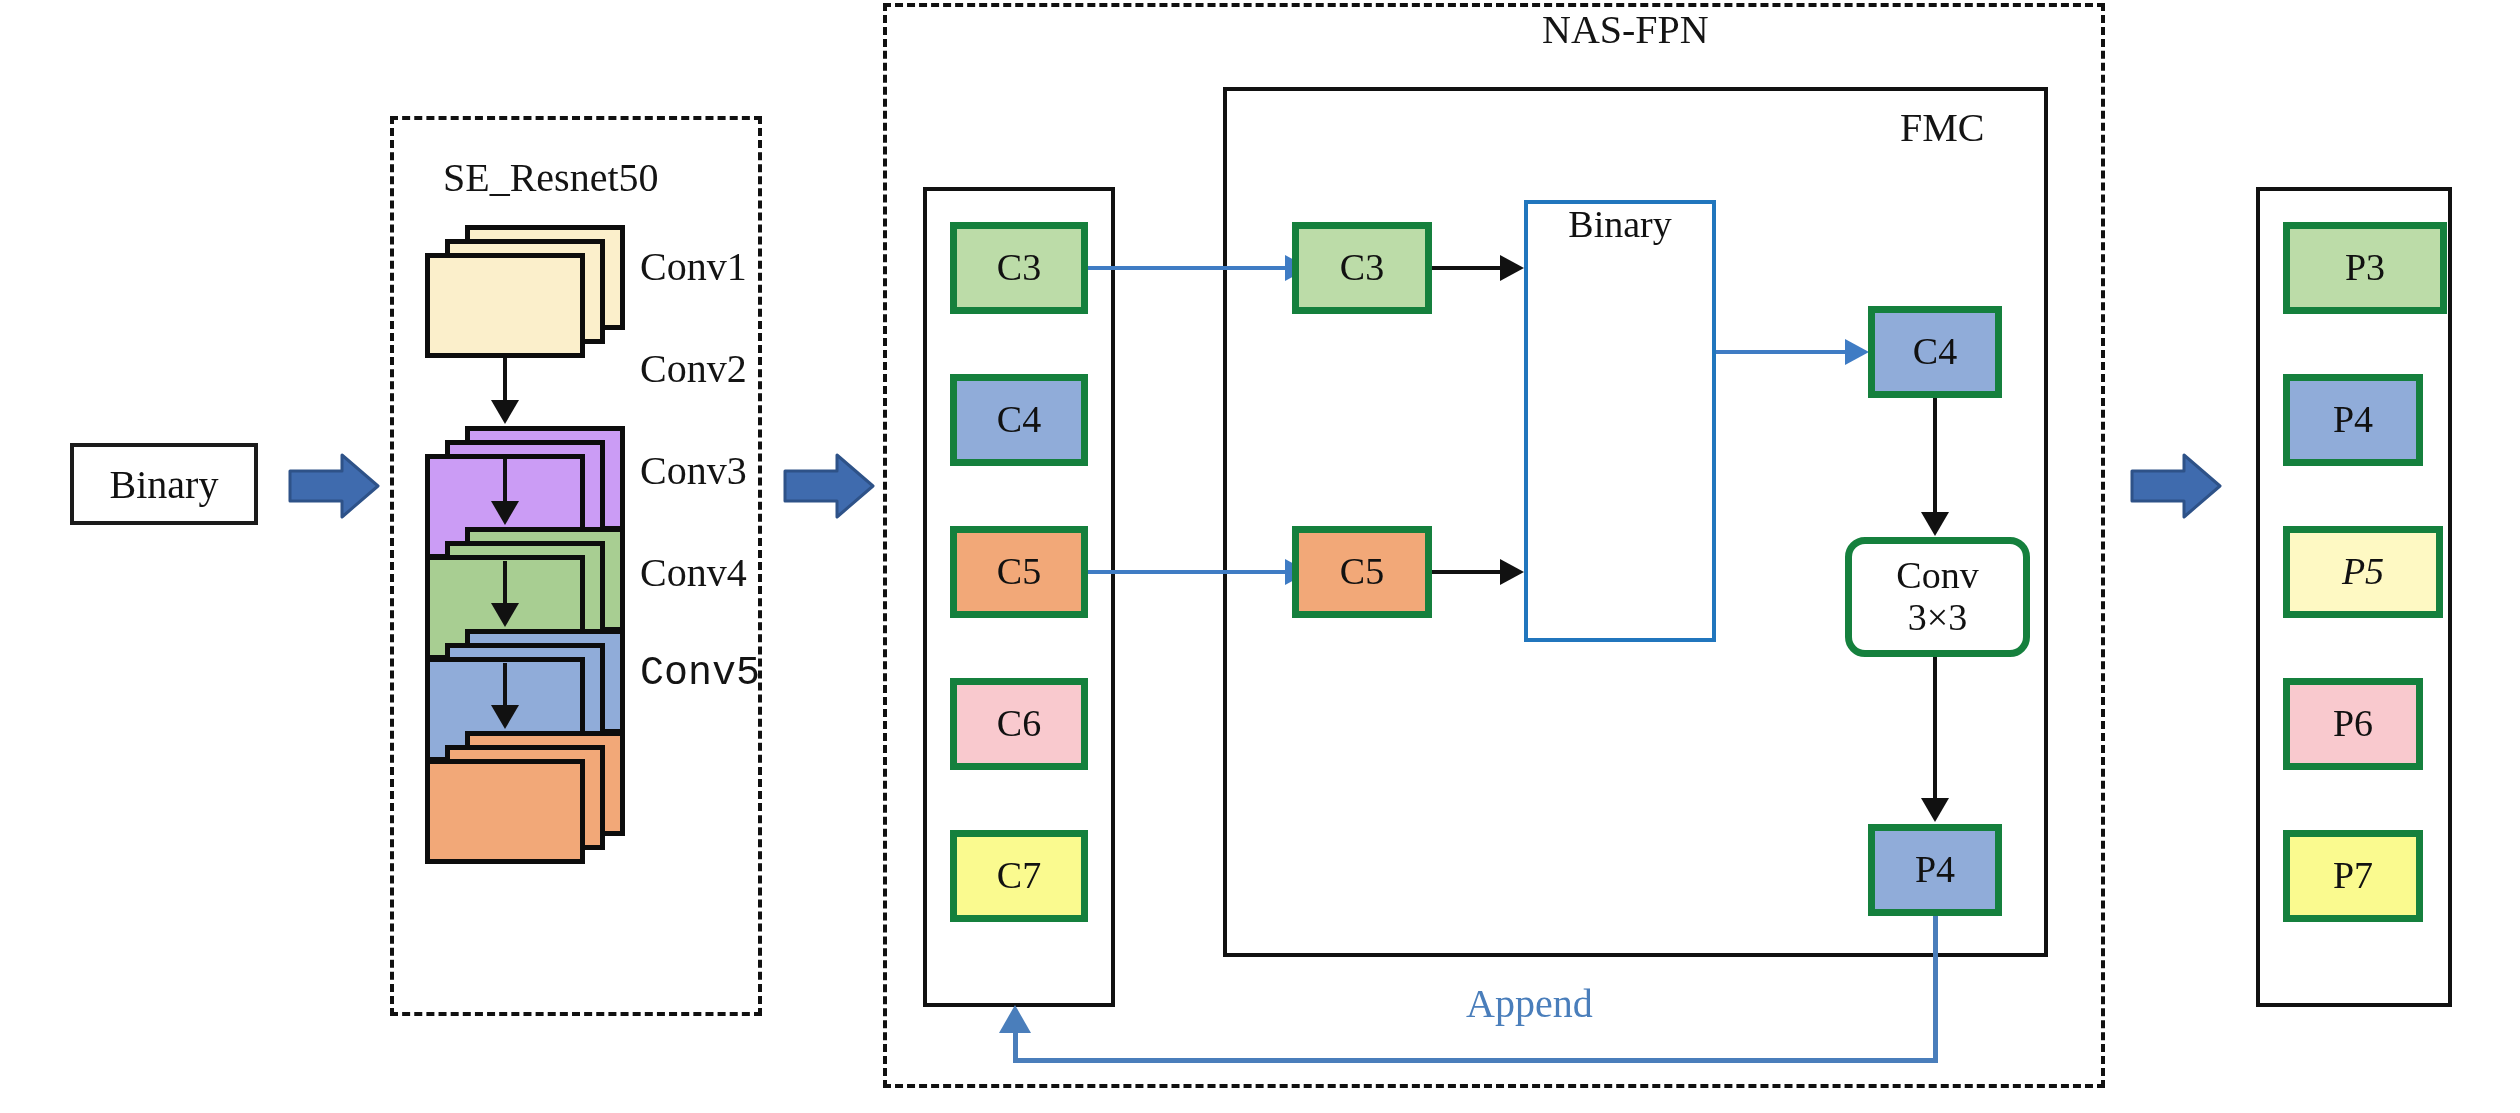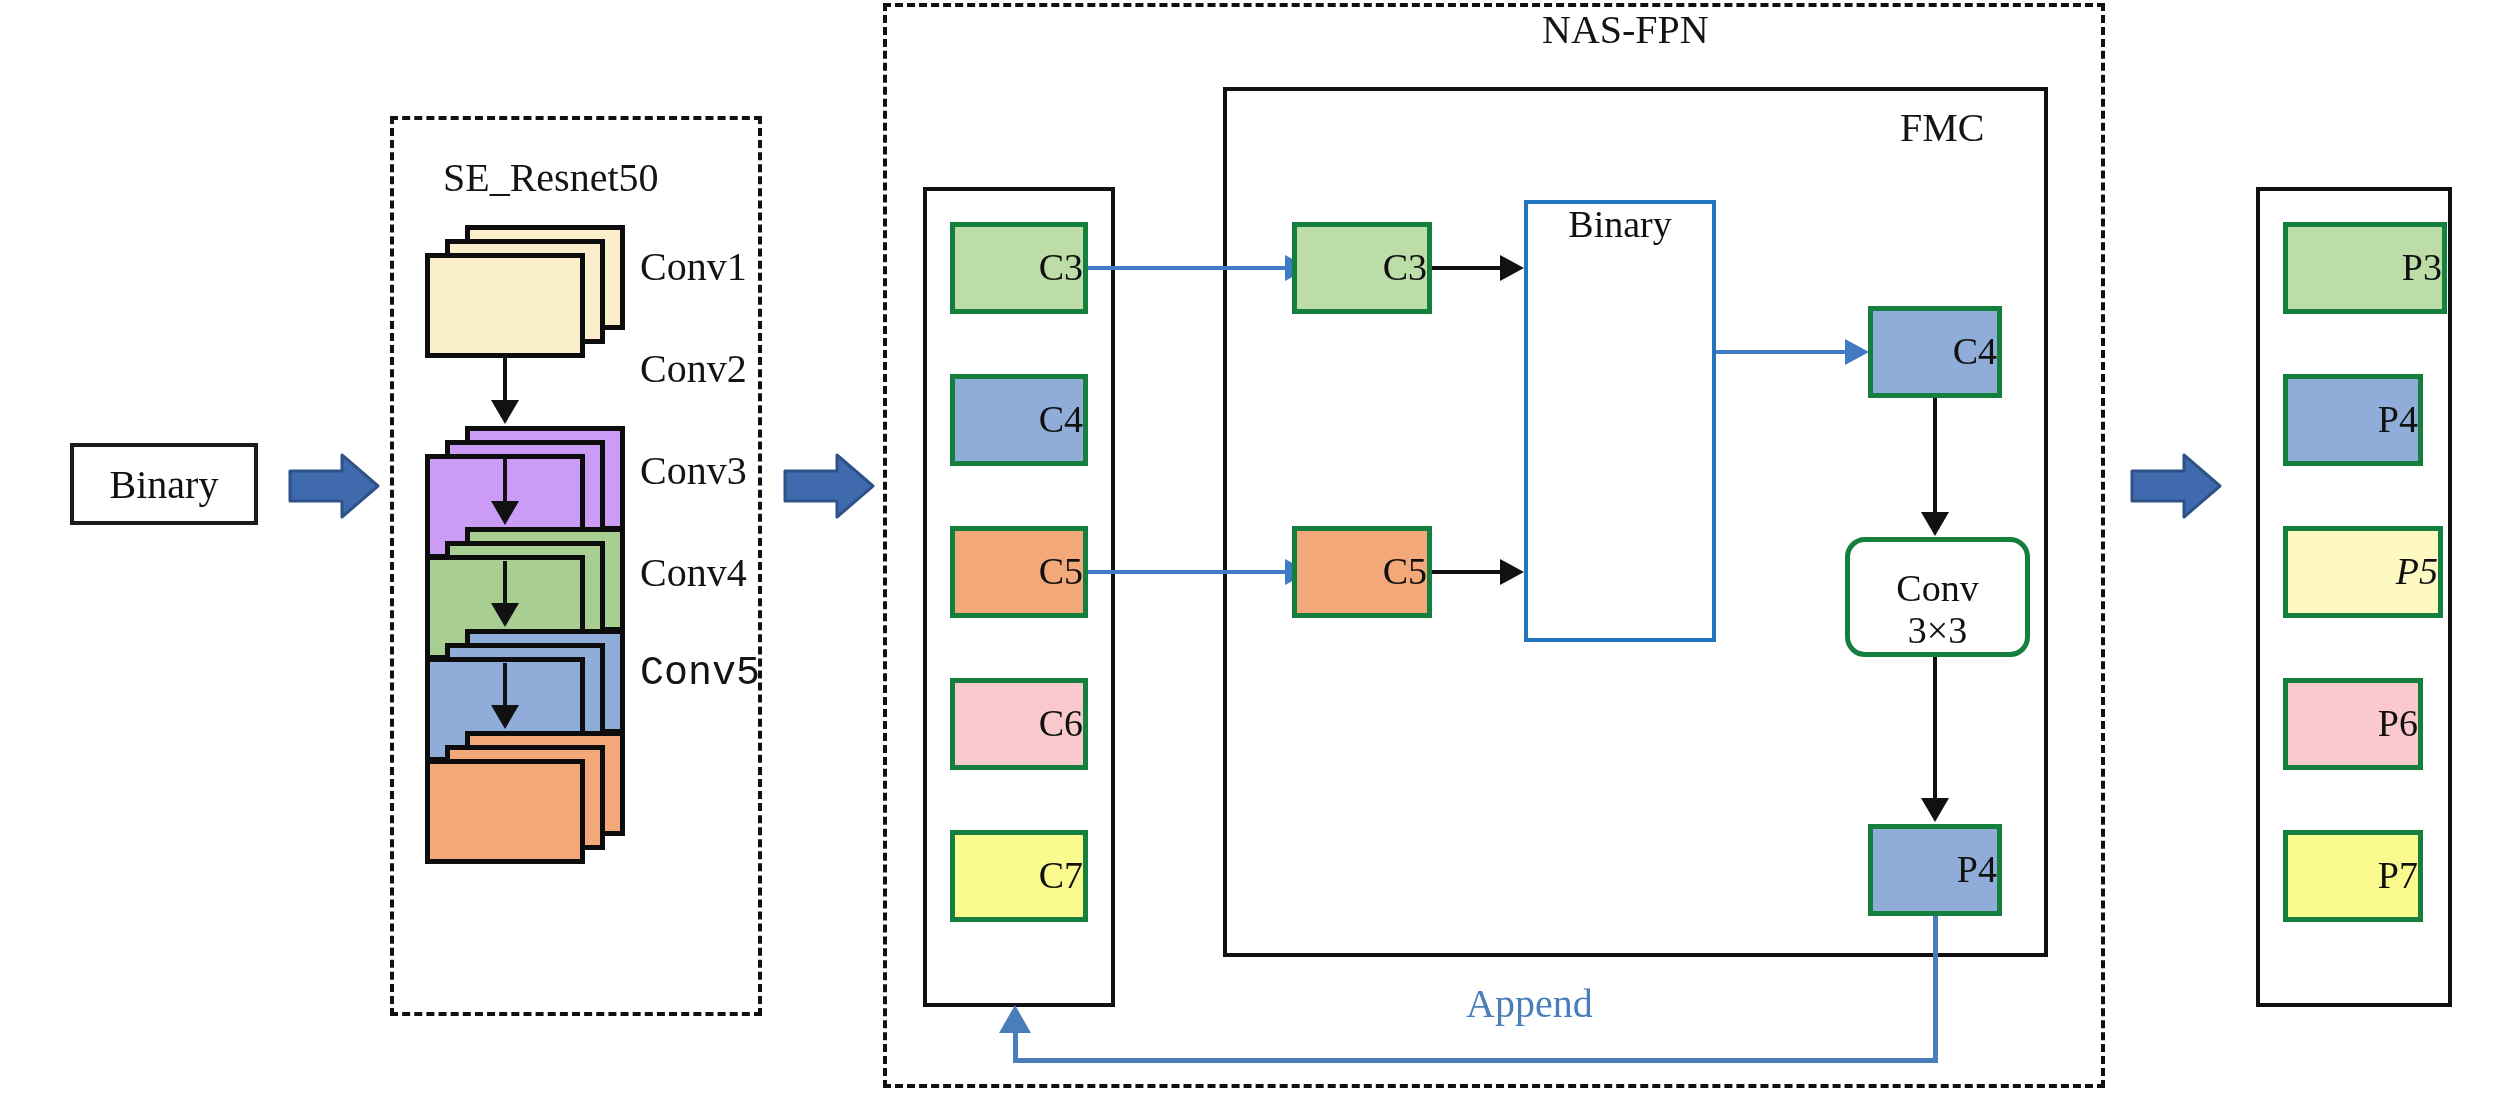--- a/index.html
+++ b/index.html
@@ -36,24 +36,24 @@
   .group-title {
     font-size: 40px;
     line-height: 1;
     white-space: nowrap;
     color: #141414;
   }
 
   
   .node {
     box-sizing: border-box;
-    border: 5px solid #15803d;
+    border: 7px solid #15803d;
     display: flex;
     align-items: center;
-    justify-content: flex-end;
+    justify-content: center;
     font-size: 38px;
     line-height: 1.1;
     color: #111111;
     text-align: center;
   }
   .node.plain {
     background: #ffffff;
     border-radius: 20px;
   }
   .node.binary {

